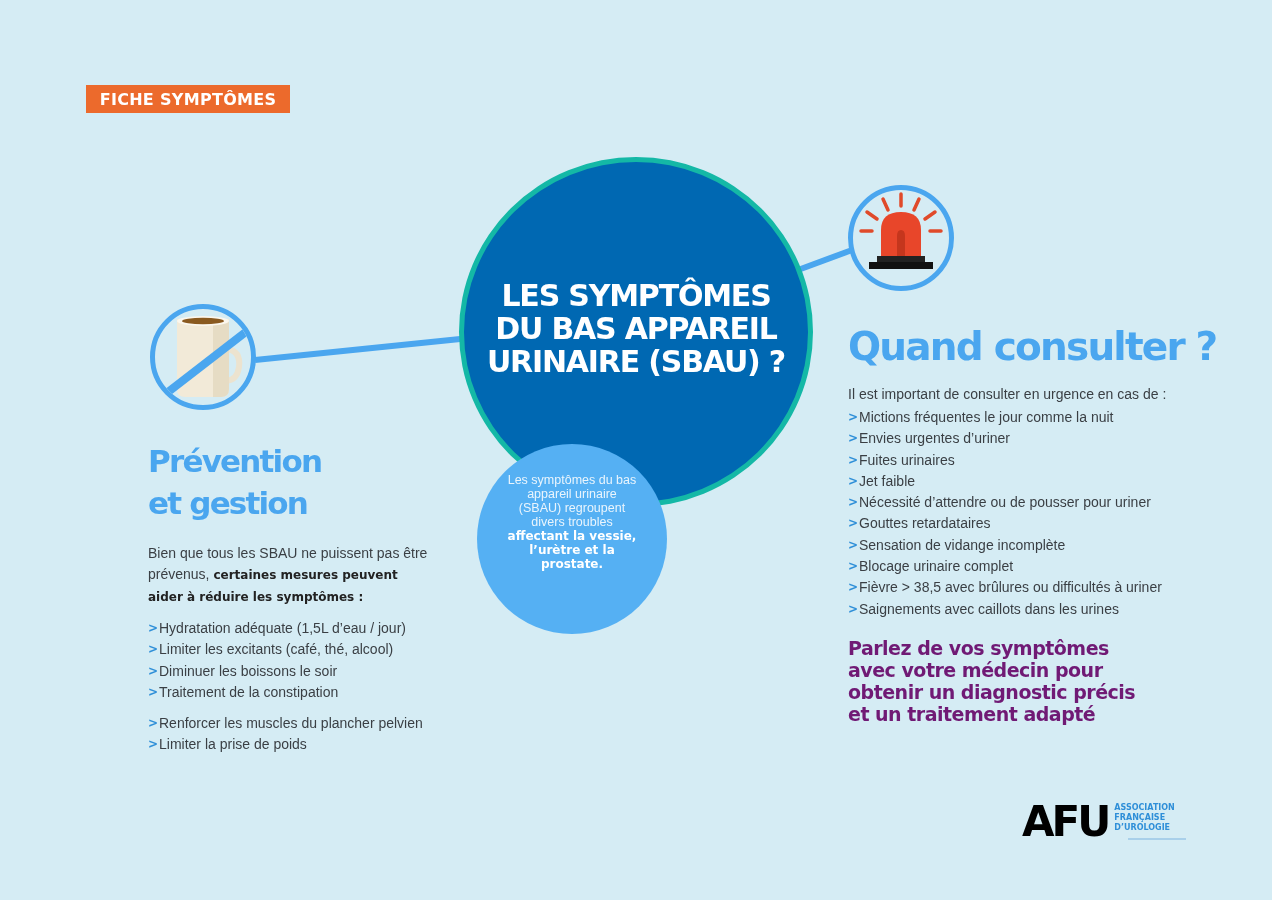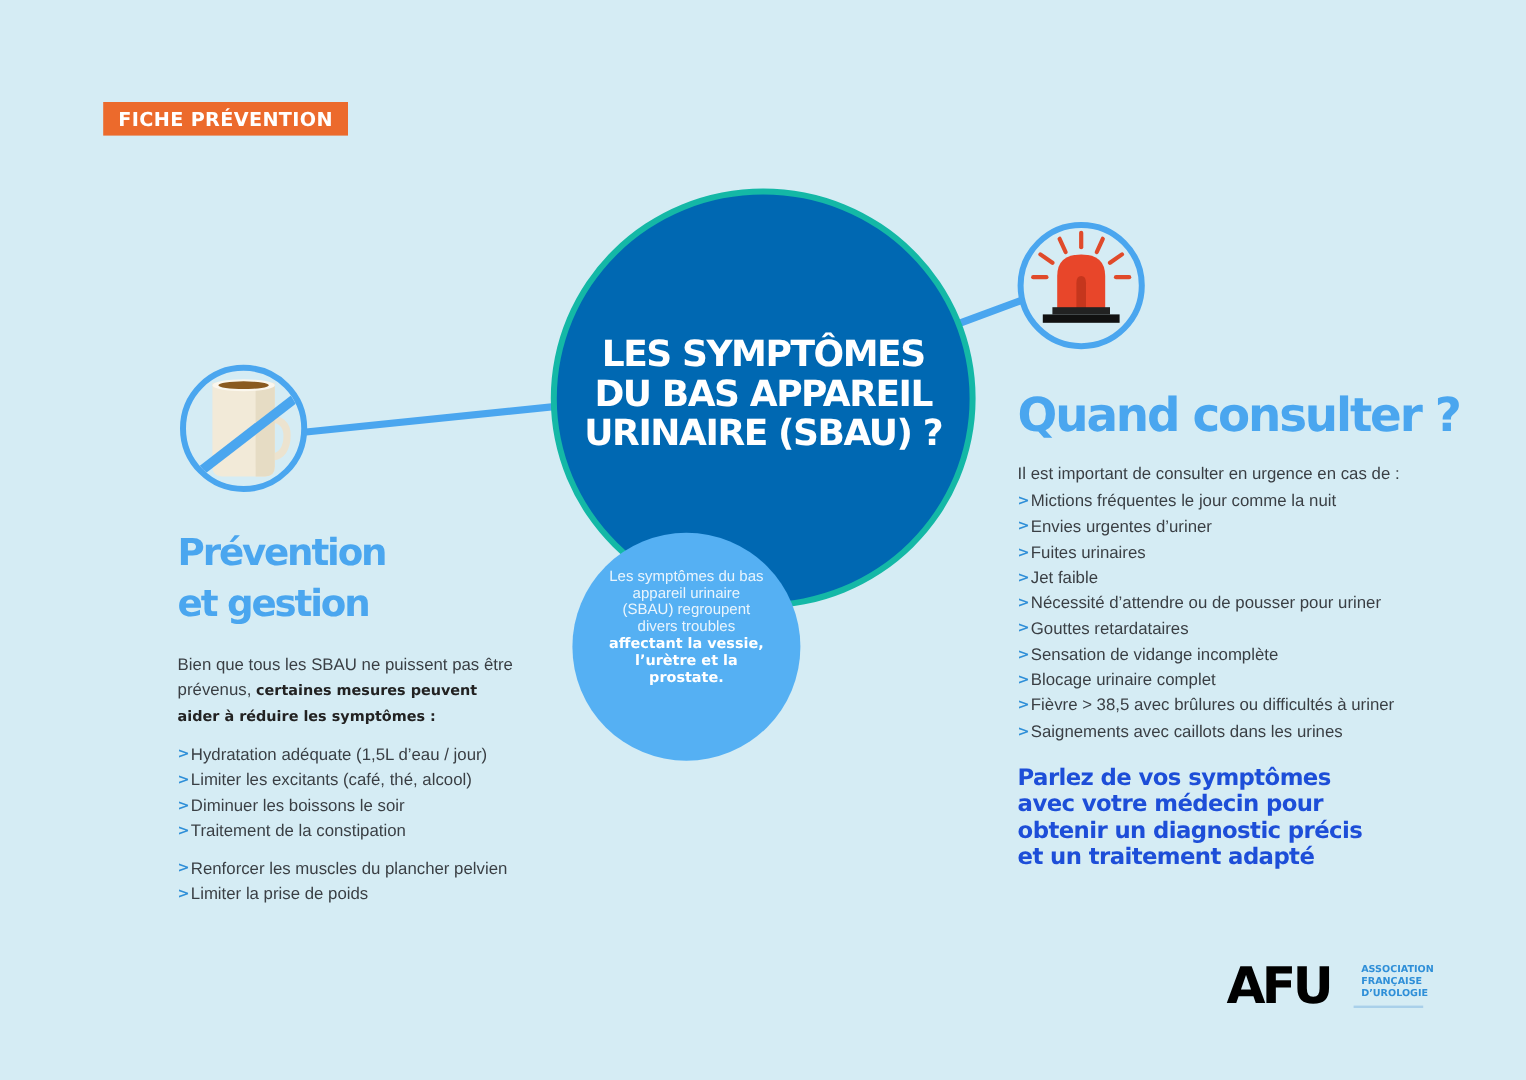--- a/index.html
+++ b/index.html
@@ -71,35 +71,35 @@
     ul.list li .arrow {
       color: #2f8fd8; font-weight: bold; font-family: "DejaVu Sans", sans-serif;
       font-size: 12px; width: 11px; margin-right: 0px;
     }
     .list-left-1 { left: 148px; top: 618px; }
     .list-left-2 { left: 148px; top: 713px; }
     .list-right { left: 848px; top: 407px; }
 
     .cta {
       position: absolute; left: 848px; top: 637px;
-      color: #1d4ed8; font-family: "DejaVu Sans", sans-serif; font-weight: bold;
+      color: #701a75; font-family: "DejaVu Sans", sans-serif; font-weight: bold;
       font-size: 19px; line-height: 22px; letter-spacing: -0.5px;
     }
 
     .logo { position: absolute; left: 1022px; top: 800px; display: flex; align-items: flex-start; }
     .logo-mark { color: #000000; font-family: "DejaVu Sans", sans-serif; font-weight: bold; font-size: 42px; letter-spacing: -3px; line-height: 44px; }
-    .logo-text { margin-left: 26px; margin-top: 3px; color: #2f8fd8; font-family: "DejaVu Sans", sans-serif; font-weight: bold; font-size: 8px; line-height: 10px; }
+    .logo-text { margin-left: 6px; margin-top: 3px; color: #2f8fd8; font-family: "DejaVu Sans", sans-serif; font-weight: bold; font-size: 8px; line-height: 10px; }
     .logo-line { position: absolute; left: 1128px; top: 838px; width: 58px; height: 2px; background: #a9d0ea; }
   </style>
 </head>
 <body>
 
 <div class="page">
 
-  <div class="tag">FICHE PRÉVENTION</div>
+  <div class="tag">FICHE SYMPTÔMES</div>
 
   <svg class="connectors" width="1272" height="900">
     <line x1="255" y1="360" x2="470" y2="338" stroke="#4aa6ef" stroke-width="6"></line>
     <line x1="798" y1="270" x2="852" y2="250" stroke="#4aa6ef" stroke-width="6"></line>
   </svg>
 
   <div class="main-circle">
     <div class="main-title">
       <div>LES SYMPTÔMES</div>
       <div>DU BAS APPAREIL</div>

